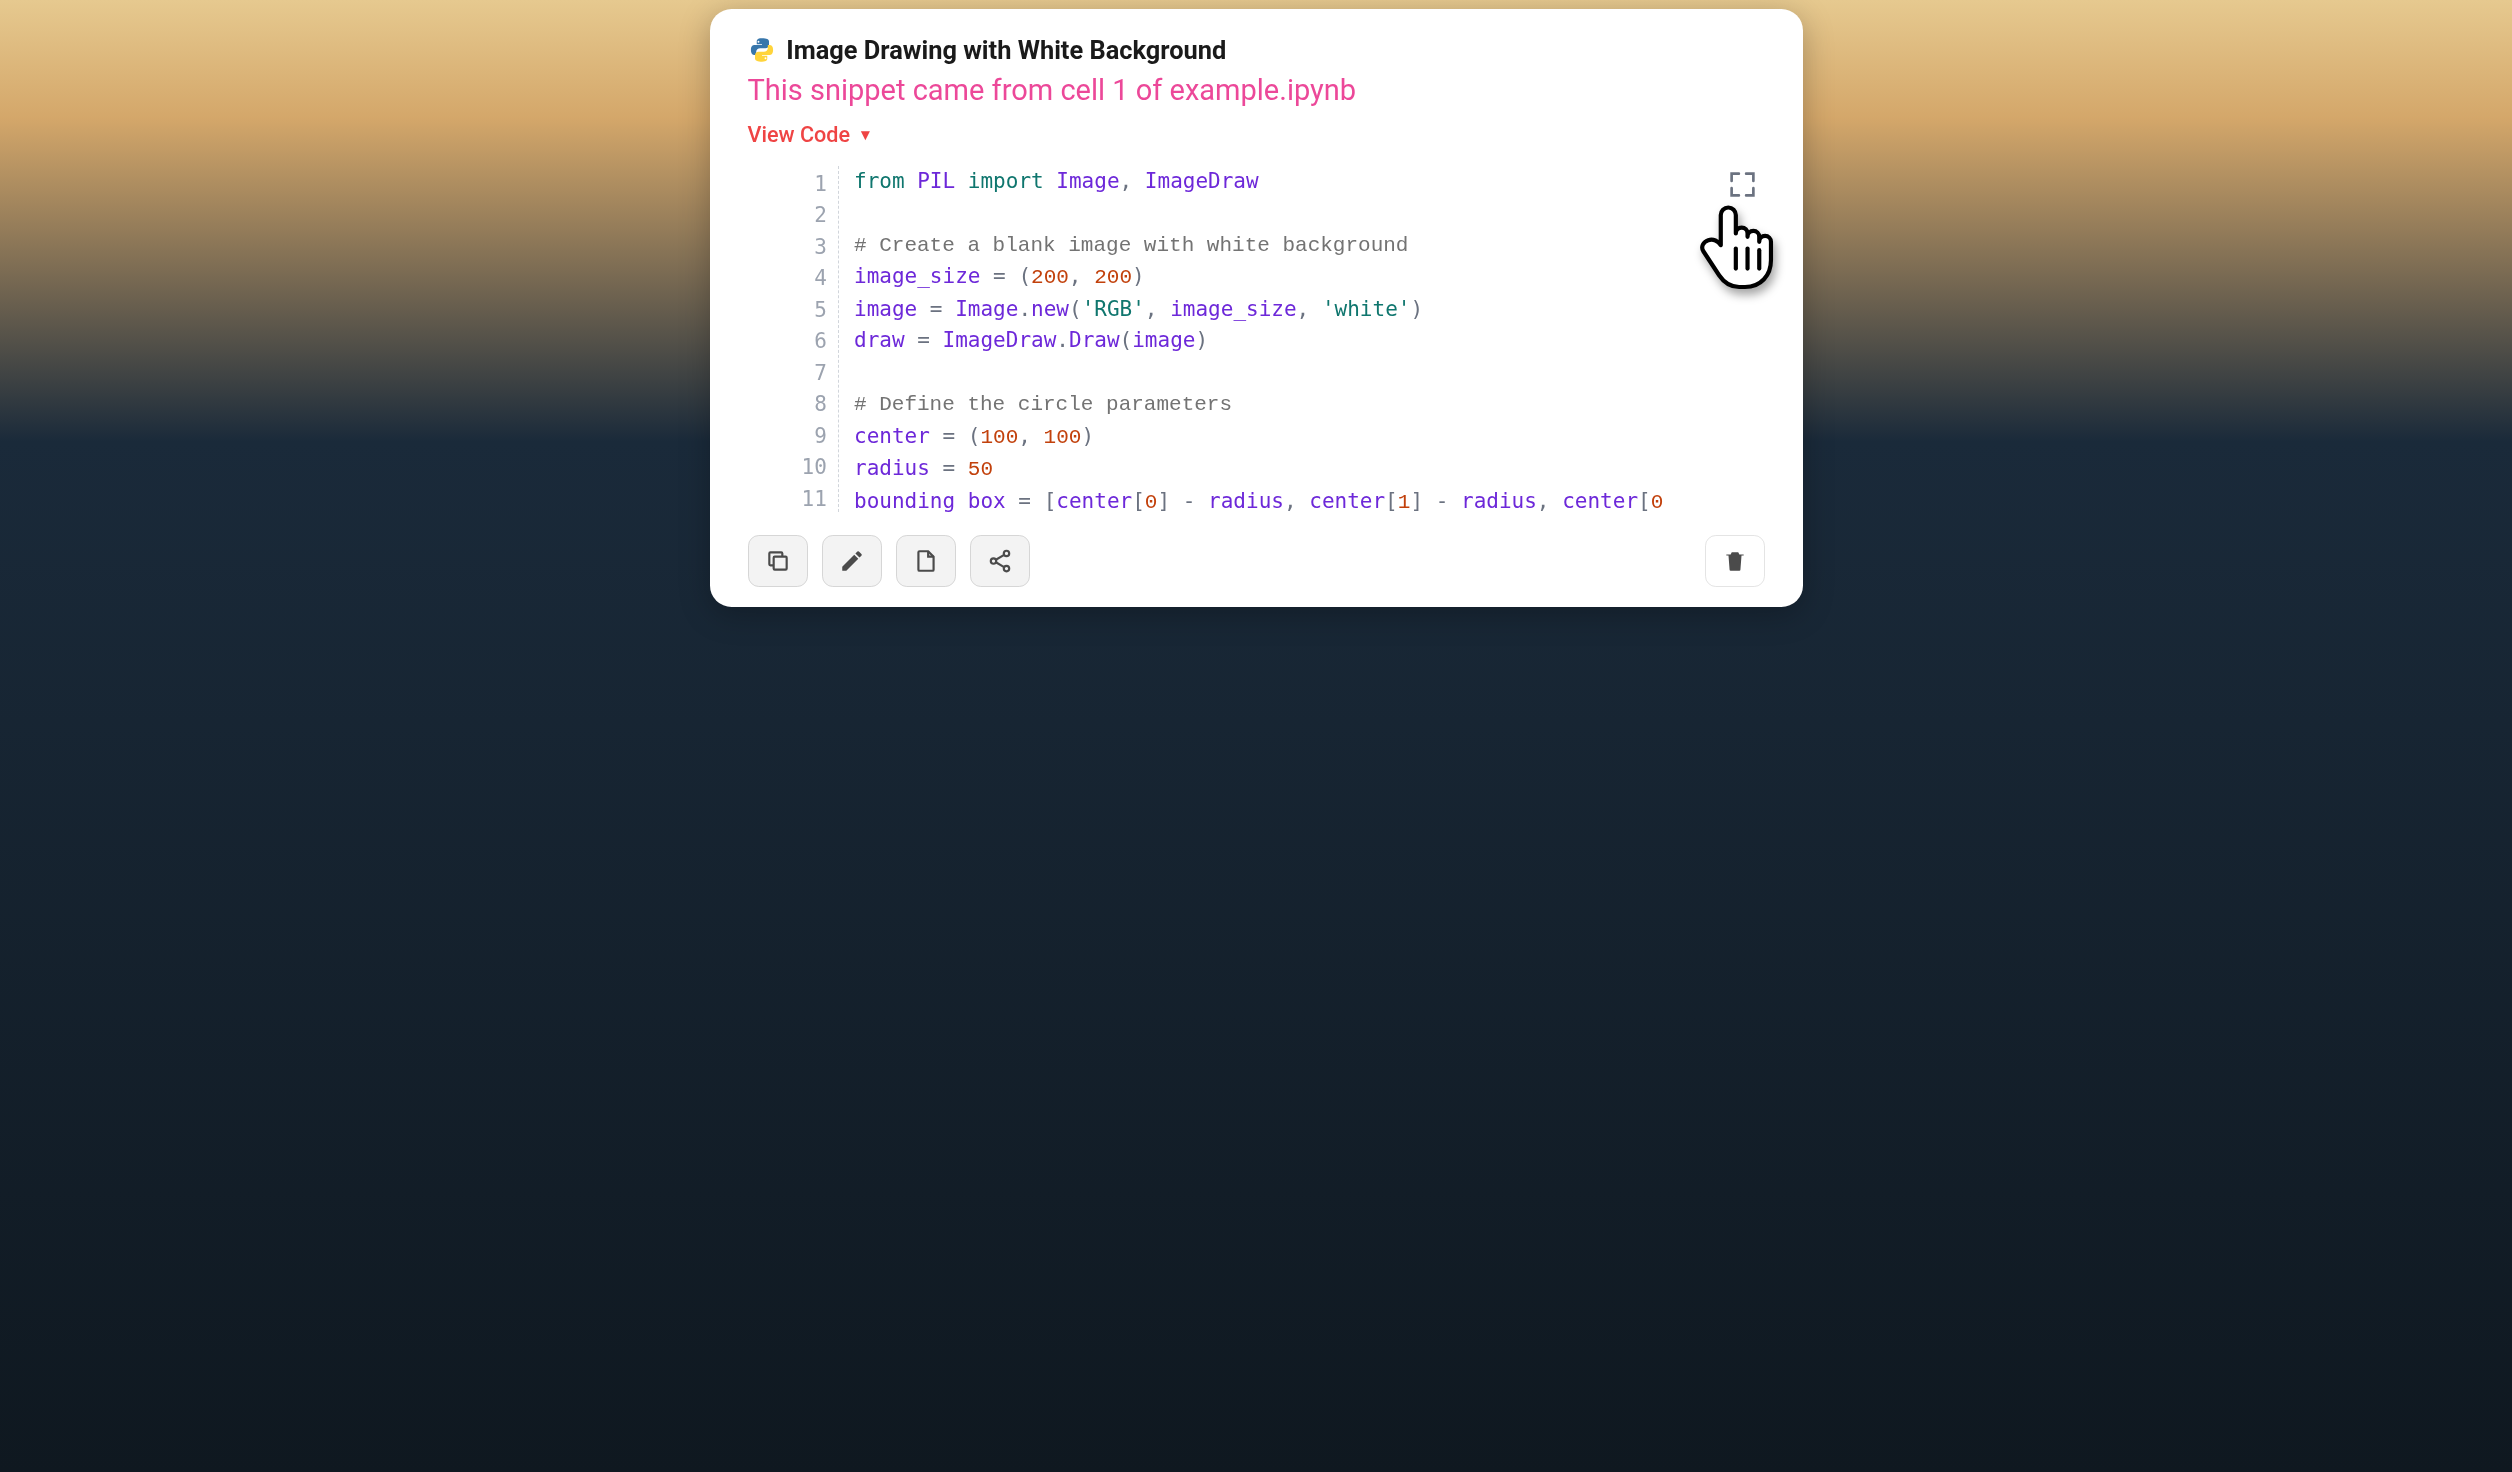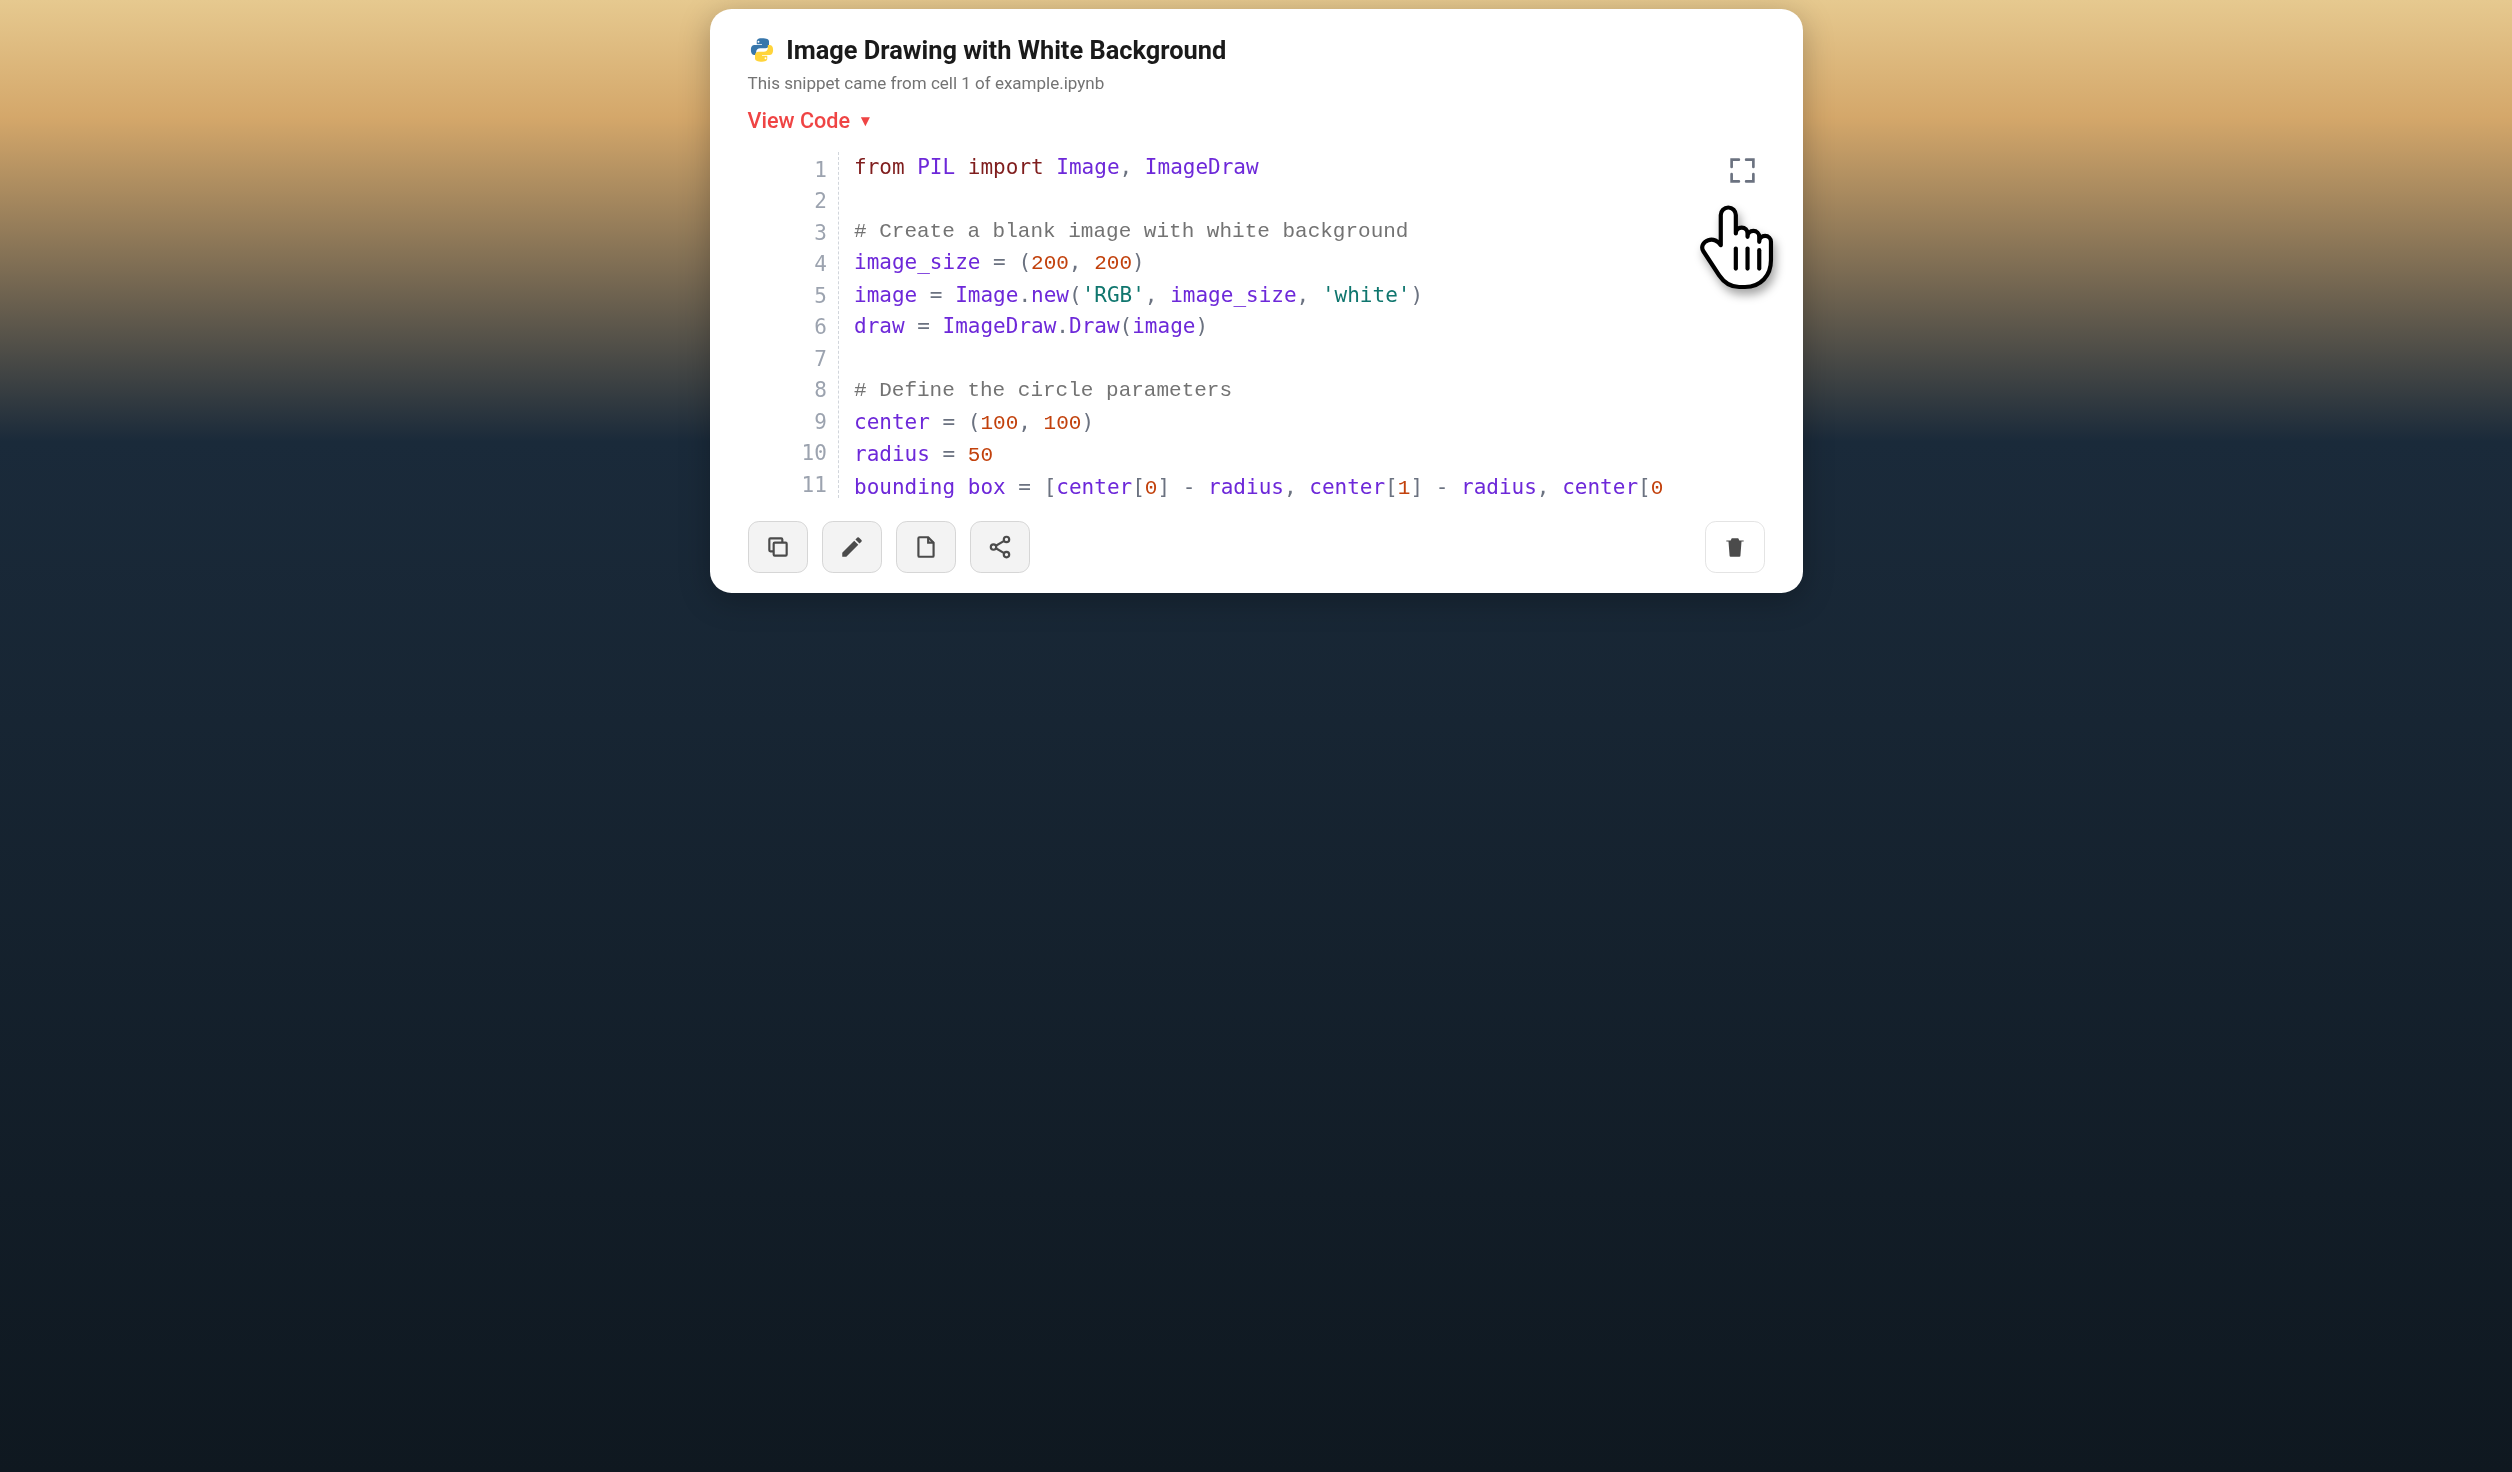--- a/index.html
+++ b/index.html
@@ -35,22 +35,22 @@
   .py-icon {
     width: 28px; height: 28px;
     flex-shrink: 0;
   }
   .title {
     font-size: 25.4px;
     font-weight: 700;
     color: #1a1a1a;
   }
   .subtitle {
-    font-size: 17px;
-    color: #737373;
+    font-size: 29px;
+    color: #ec4899;
     margin-bottom: 15.4px;
   }
   .view-code {
     display: inline-flex;
     align-items: center;
     gap: 7.7px;
     font-size: 21.6px;
     color: #ef4444;
     cursor: pointer;
     user-select: none;
@@ -84,21 +84,21 @@
     flex-shrink: 0;
     white-space: pre;
     padding-top: 3.1px;
   }
   .code {
     padding-left: 15.4px;
     white-space: pre;
     color: #374151;
     flex: 1;
   }
-  .kw  { color: #7f1d1d; }   
+  .kw  { color: #0f766e; }   
   .cm  { color: #737373; font-family: Liberation Mono, monospace; }   
   .op  { color: #6b7280; }   
   .num { color: #c2410c; font-family: Liberation Mono, monospace; }   
   .str { color: #0f766e; }   
   .id  { color: #6d28d9; }   
 
   .expand-btn {
     position: absolute;
     top: 0;
     right: 3.1px;

